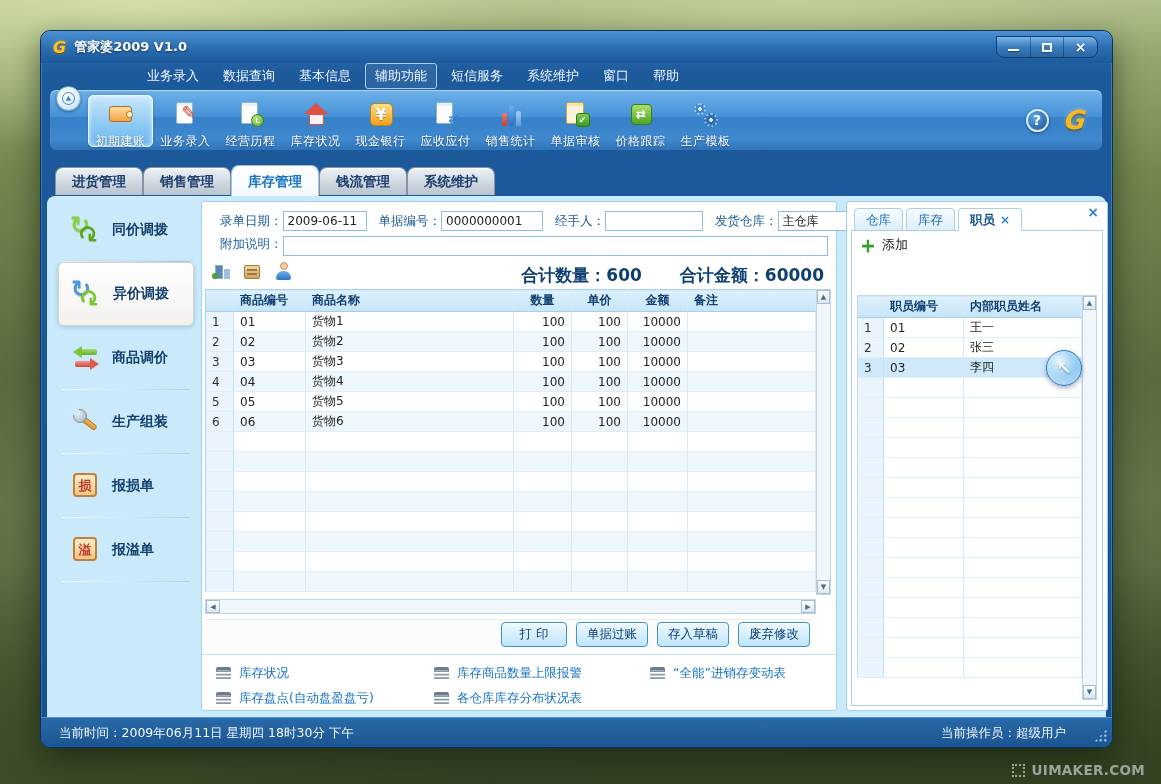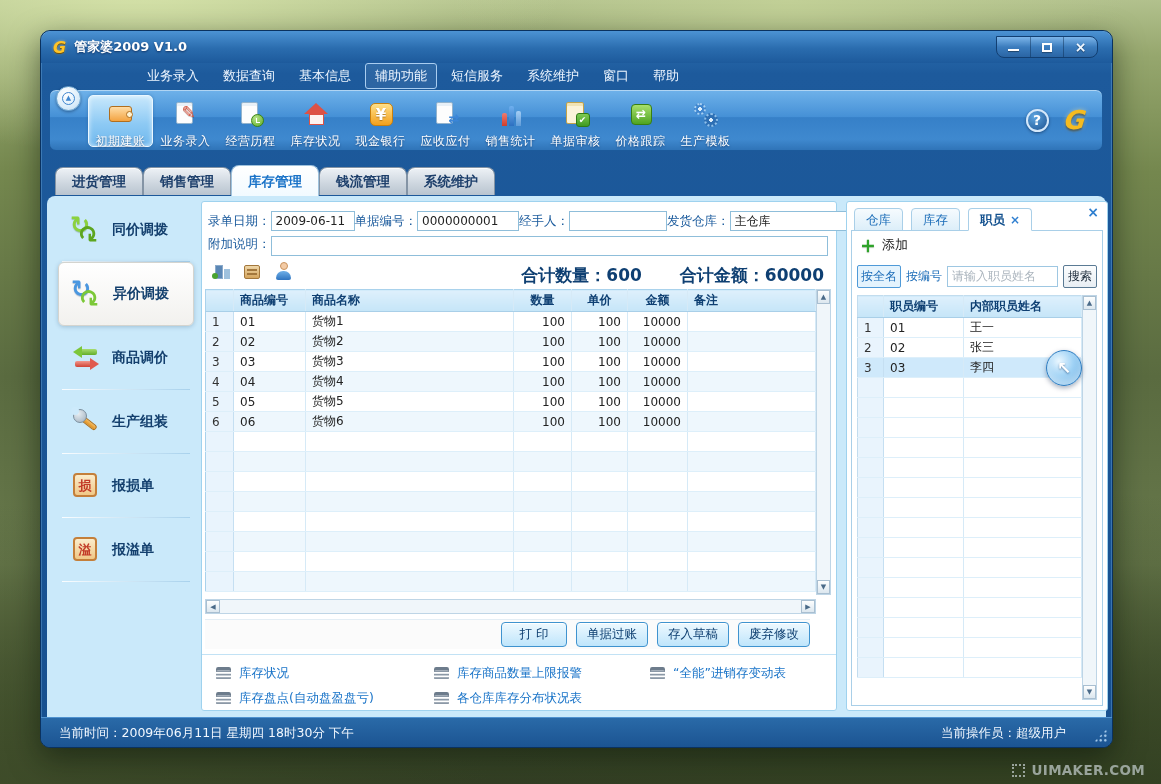--- a/index.html
+++ b/index.html
@@ -155,21 +155,21 @@
   .side-item.sel { background:linear-gradient(180deg,#ffffff,#f2f1ee); border:1px solid #d4d4cf; border-radius:6px;
     box-shadow:0 1px 4px rgba(30,70,110,.25); }
   .side-item.sel::after { display:none; }
   .side-label { font-size:14px; font-weight:bold; color:#14406e; }
 
   
   .panel { position:absolute; left:154px; top:5px; width:636px; bottom:6px;
     background:#fff; border:1px solid #9fd2ee; border-radius:3px; }
   .form-row1 { position:absolute; left:6px; right:8px; top:8px; height:22px; display:flex; justify-content:space-between; align-items:center; }
   .ffield { display:flex; align-items:center; }
-  .flabel { color:#1a5a9c; font-size:12.5px; white-space:nowrap; }
+  .flabel { color:#1a5a9c; font-size:12.5px; white-space:nowrap;margin-left:12px; }
   .finput { height:20px; border:1px solid #8fbeda; padding:0 4px; font-size:12px; color:#222;
     font-family:"DejaVu Sans","Liberation Sans",sans-serif; background:#fff; }
   .finput.w0 { width:84px; } .finput.w1 { width:102px; } .finput.w2 { width:98px; } .finput.w3 { width:120px; }
   .form-row2 { position:absolute; left:6px; right:8px; top:34px; height:22px; display:flex; align-items:flex-start; }
   .form-row2 .finput { flex:1; }
   .mini-icons { position:absolute; left:10px; top:60px; display:flex; gap:12px; align-items:center; }
   .totals { position:absolute; right:12px; top:62px; display:flex; gap:38px;
     color:#0e3f72; font-weight:bold; font-size:17px; }
 
   
@@ -203,21 +203,21 @@
   
   .links-sep { position:absolute; left:0; right:0; top:452px; height:1px; background:#c2e2f5; }
   .links-grid { position:absolute; left:14px; right:6px; top:459px; display:grid;
     grid-template-columns:218px 216px auto; grid-auto-rows:25px; align-items:center; }
   .qlink { display:flex; align-items:center; gap:7px; color:#1a74c8; font-size:12.5px; white-space:nowrap; }
 
   
   .rpanel { position:absolute; left:799px; top:5px; width:262px; bottom:6px;
     background:#fff; border:1px solid #9fd2ee; border-radius:3px; }
   .rp-close { position:absolute; right:8px; top:2px; color:#2f7fd0; font-weight:bold; font-size:14px; }
-  .rp-tabs { position:absolute; left:7px; top:6px; display:flex; gap:8px; }
+  .rp-tabs { position:absolute; left:7px; top:6px; display:flex; gap:3px; }
   .rp-tab { height:23px; line-height:22px; padding:0 11px; font-size:12.5px; color:#1a6cb8;
     background:linear-gradient(180deg,#f6fbfe,#dceef9); border:1px solid #a9cfe8; border-radius:4px 4px 0 0; }
   .rp-tab.active { background:#fff; font-weight:bold; color:#13518f; border-bottom-color:#fff; position:relative; z-index:2; }
   .rp-tab .tab-x { margin-left:5px; color:#2f7fd0; font-weight:bold; font-size:12px; }
   .rp-box { position:absolute; left:4px; right:4px; top:28px; bottom:4px; border:1px solid #a9cfe8; background:#fff; }
   .add-row { position:absolute; left:8px; top:5px; display:flex; align-items:center; gap:6px; }
   .add-plus { color:#2ea32a; font-weight:900; font-size:19px; line-height:16px; text-shadow:0 1px 1px rgba(20,90,10,.35); }
   .add-label { font-size:13px; color:#222; }
   .search-row { position:absolute; left:5px; right:5px; top:33px; height:24px; display:flex; align-items:center; gap:5px; }
   .filter-name { border:1px solid #4f9ad8; background:#e4f3fd; color:#1b6cb8; font-size:12px; padding:2px 3px; border-radius:2px; white-space:nowrap; }
@@ -613,26 +613,20 @@
       <div class="rp-tabs">
           <div class="rp-tab"><span>仓库</span></div>
           <div class="rp-tab"><span>库存</span></div>
           <div class="rp-tab active"><span>职员</span><span class="tab-x">×</span></div>
         </div>
       <div class="rp-box">
         <div class="add-row">
           <span class="add-plus">+</span>
           <span class="add-label">添加</span>
         </div>
-        <div class="search-row">
-          <span class="filter-name">按全名</span>
-          <span class="filter-code">按编号</span>
-          <input class="search-input" placeholder="请输入职员姓名" style="">
-          <button class="search-btn">搜索</button>
-        </div>
         <div class="rp-grid-wrap">
           <table class="grid">
             <colgroup>
                 <col style="width:26px">
                 <col style="width:80px">
                 <col>
               </colgroup>
             <thead>
                 <tr>
                   <th></th>

